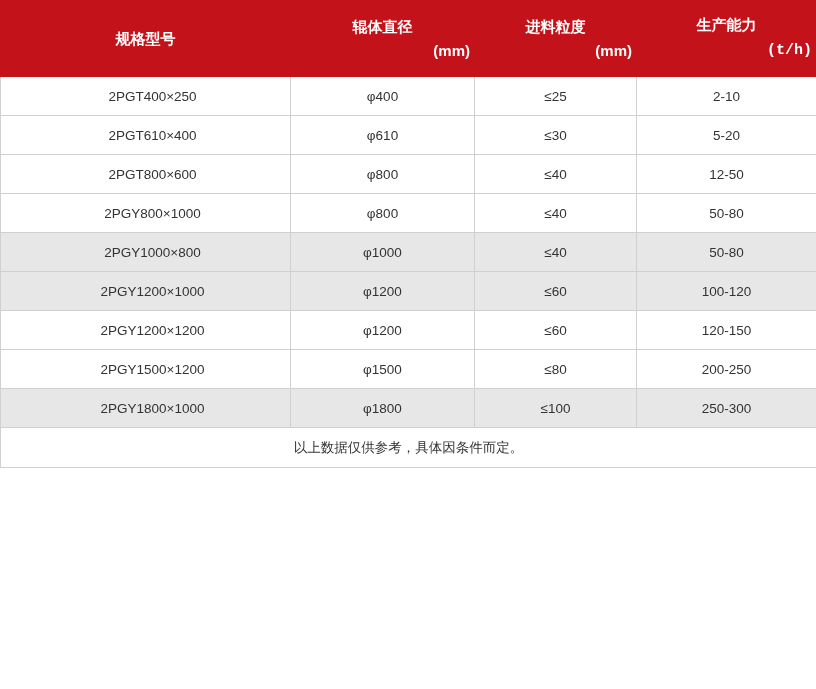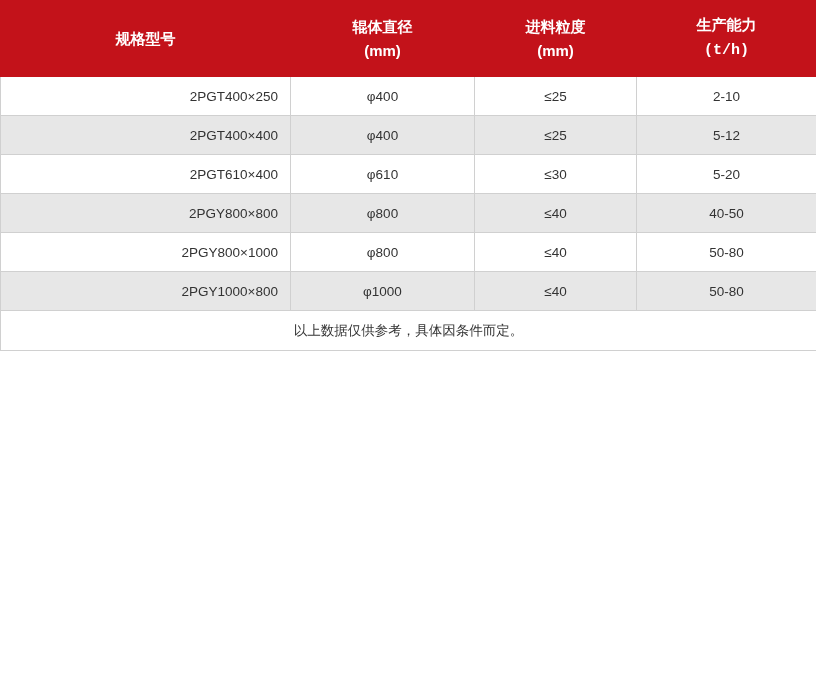--- a/index.html
+++ b/index.html
@@ -32,34 +32,35 @@
     font-weight: bold;
     text-align: center;
     height: 76px;
     line-height: 1.55;
     border-color: #c3121a;
     padding: 0 4px;
   }
   .spec-table thead th .unit {
     display: block;
     font-weight: bold;
+    text-align: right;
   }
   .col-1 { width: 290px; }
   .col-2 { width: 184px; }
   .col-3 { width: 162px; }
   .col-4 { width: 180px; font-family: Liberation Mono, monospace; }
 
   .spec-table tbody td {
     height: 39px;
     padding: 0 12px;
     text-align: center;
     vertical-align: middle;
   }
   .spec-table tbody td.model {
-    text-align: right;
+    text-align: center;
     padding-left: 26px;
   }
   .spec-table tbody tr.odd td {
     background: #ffffff;
   }
   .spec-table tbody tr.even td {
     background: #e7e7e7;
   }
   .spec-table tbody tr.note td {
     background: #ffffff;
@@ -93,47 +94,65 @@
       </th>
     </tr>
   </thead>
   <tbody>
     <tr class="odd">
       <td class="model">2PGT400×250</td>
       <td>φ400</td>
       <td>≤25</td>
       <td>2-10</td>
     </tr>
-    <tr class="even">
-      <td class="model">2PGT400×400</td>
-      <td>φ400</td>
-      <td>≤25</td>
-      <td>5-12</td>
-    </tr>
     <tr class="odd">
       <td class="model">2PGT610×400</td>
       <td>φ610</td>
       <td>≤30</td>
       <td>5-20</td>
     </tr>
-    <tr class="even">
-      <td class="model">2PGY800×800</td>
+    <tr class="odd">
+      <td class="model">2PGT800×600</td>
       <td>φ800</td>
       <td>≤40</td>
-      <td>40-50</td>
+      <td>12-50</td>
     </tr>
     <tr class="odd">
       <td class="model">2PGY800×1000</td>
       <td>φ800</td>
       <td>≤40</td>
       <td>50-80</td>
     </tr>
     <tr class="even">
       <td class="model">2PGY1000×800</td>
       <td>φ1000</td>
       <td>≤40</td>
       <td>50-80</td>
     </tr>
+    <tr class="even">
+      <td class="model">2PGY1200×1000</td>
+      <td>φ1200</td>
+      <td>≤60</td>
+      <td>100-120</td>
+    </tr>
+    <tr class="odd">
+      <td class="model">2PGY1200×1200</td>
+      <td>φ1200</td>
+      <td>≤60</td>
+      <td>120-150</td>
+    </tr>
+    <tr class="odd">
+      <td class="model">2PGY1500×1200</td>
+      <td>φ1500</td>
+      <td>≤80</td>
+      <td>200-250</td>
+    </tr>
+    <tr class="even">
+      <td class="model">2PGY1800×1000</td>
+      <td>φ1800</td>
+      <td>≤100</td>
+      <td>250-300</td>
+    </tr>
     <tr class="note">
       <td colspan="4">以上数据仅供参考，具体因条件而定。</td>
     </tr>
   </tbody>
 </table>
 
 </body></html>

